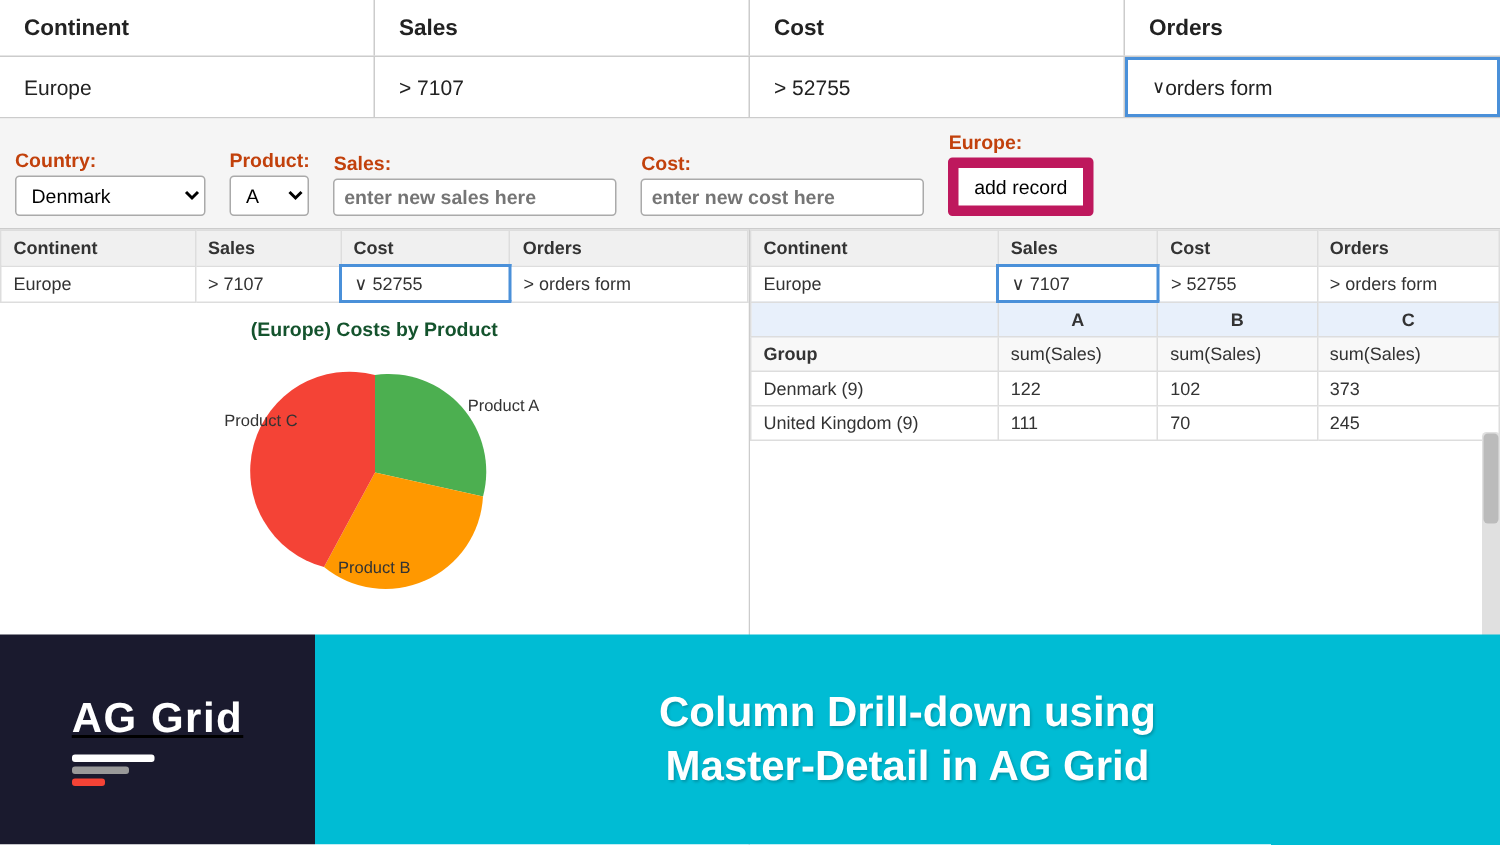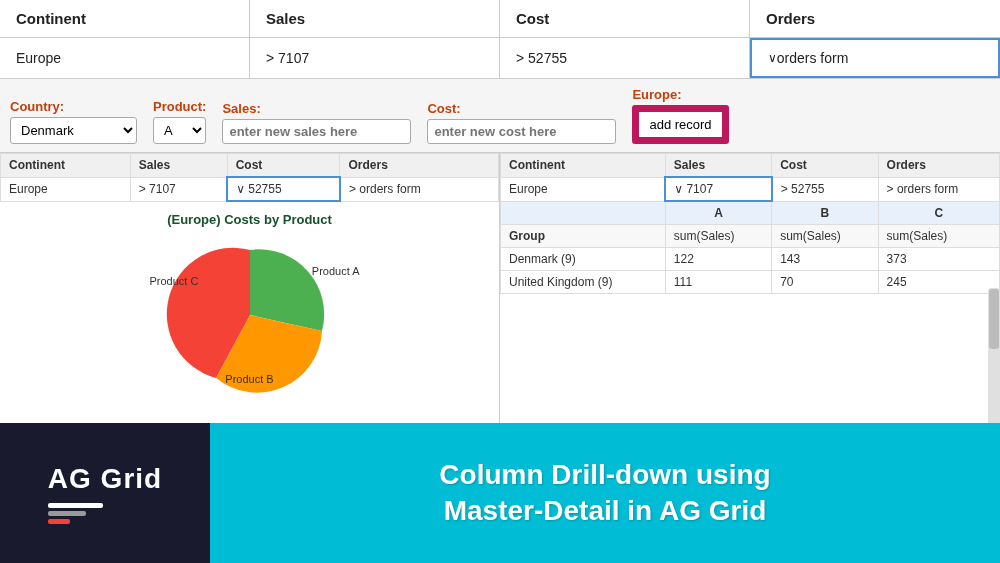--- a/index.html
+++ b/index.html
@@ -195,20 +195,21 @@
       display: flex;
       align-items: center;
       justify-content: center;
       padding: 10px;
     }
     .ag-grid-logo {
       display: flex;
       flex-direction: column;
       align-items: flex-start;
       gap: 4px;
+      text-decoration: underline;
     }
     .ag-grid-text {
       font-size: 28px;
       font-weight: 900;
       color: #fff;
       letter-spacing: 1px;
     }
     .ag-grid-icon {
       display: flex;
       gap: 3px;
@@ -361,21 +362,21 @@
         </tr>
         <tr style="background:#f8f8f8;">
           <td style="font-weight:700;">Group</td>
           <td>sum(Sales)</td>
           <td>sum(Sales)</td>
           <td>sum(Sales)</td>
         </tr>
         <tr>
           <td>Denmark (9)</td>
           <td>122</td>
-          <td>143</td>
+          <td>102</td>
           <td>373</td>
         </tr>
         <tr>
           <td>United Kingdom (9)</td>
           <td>111</td>
           <td>70</td>
           <td>245</td>
         </tr>
       </tbody>
     </table>

